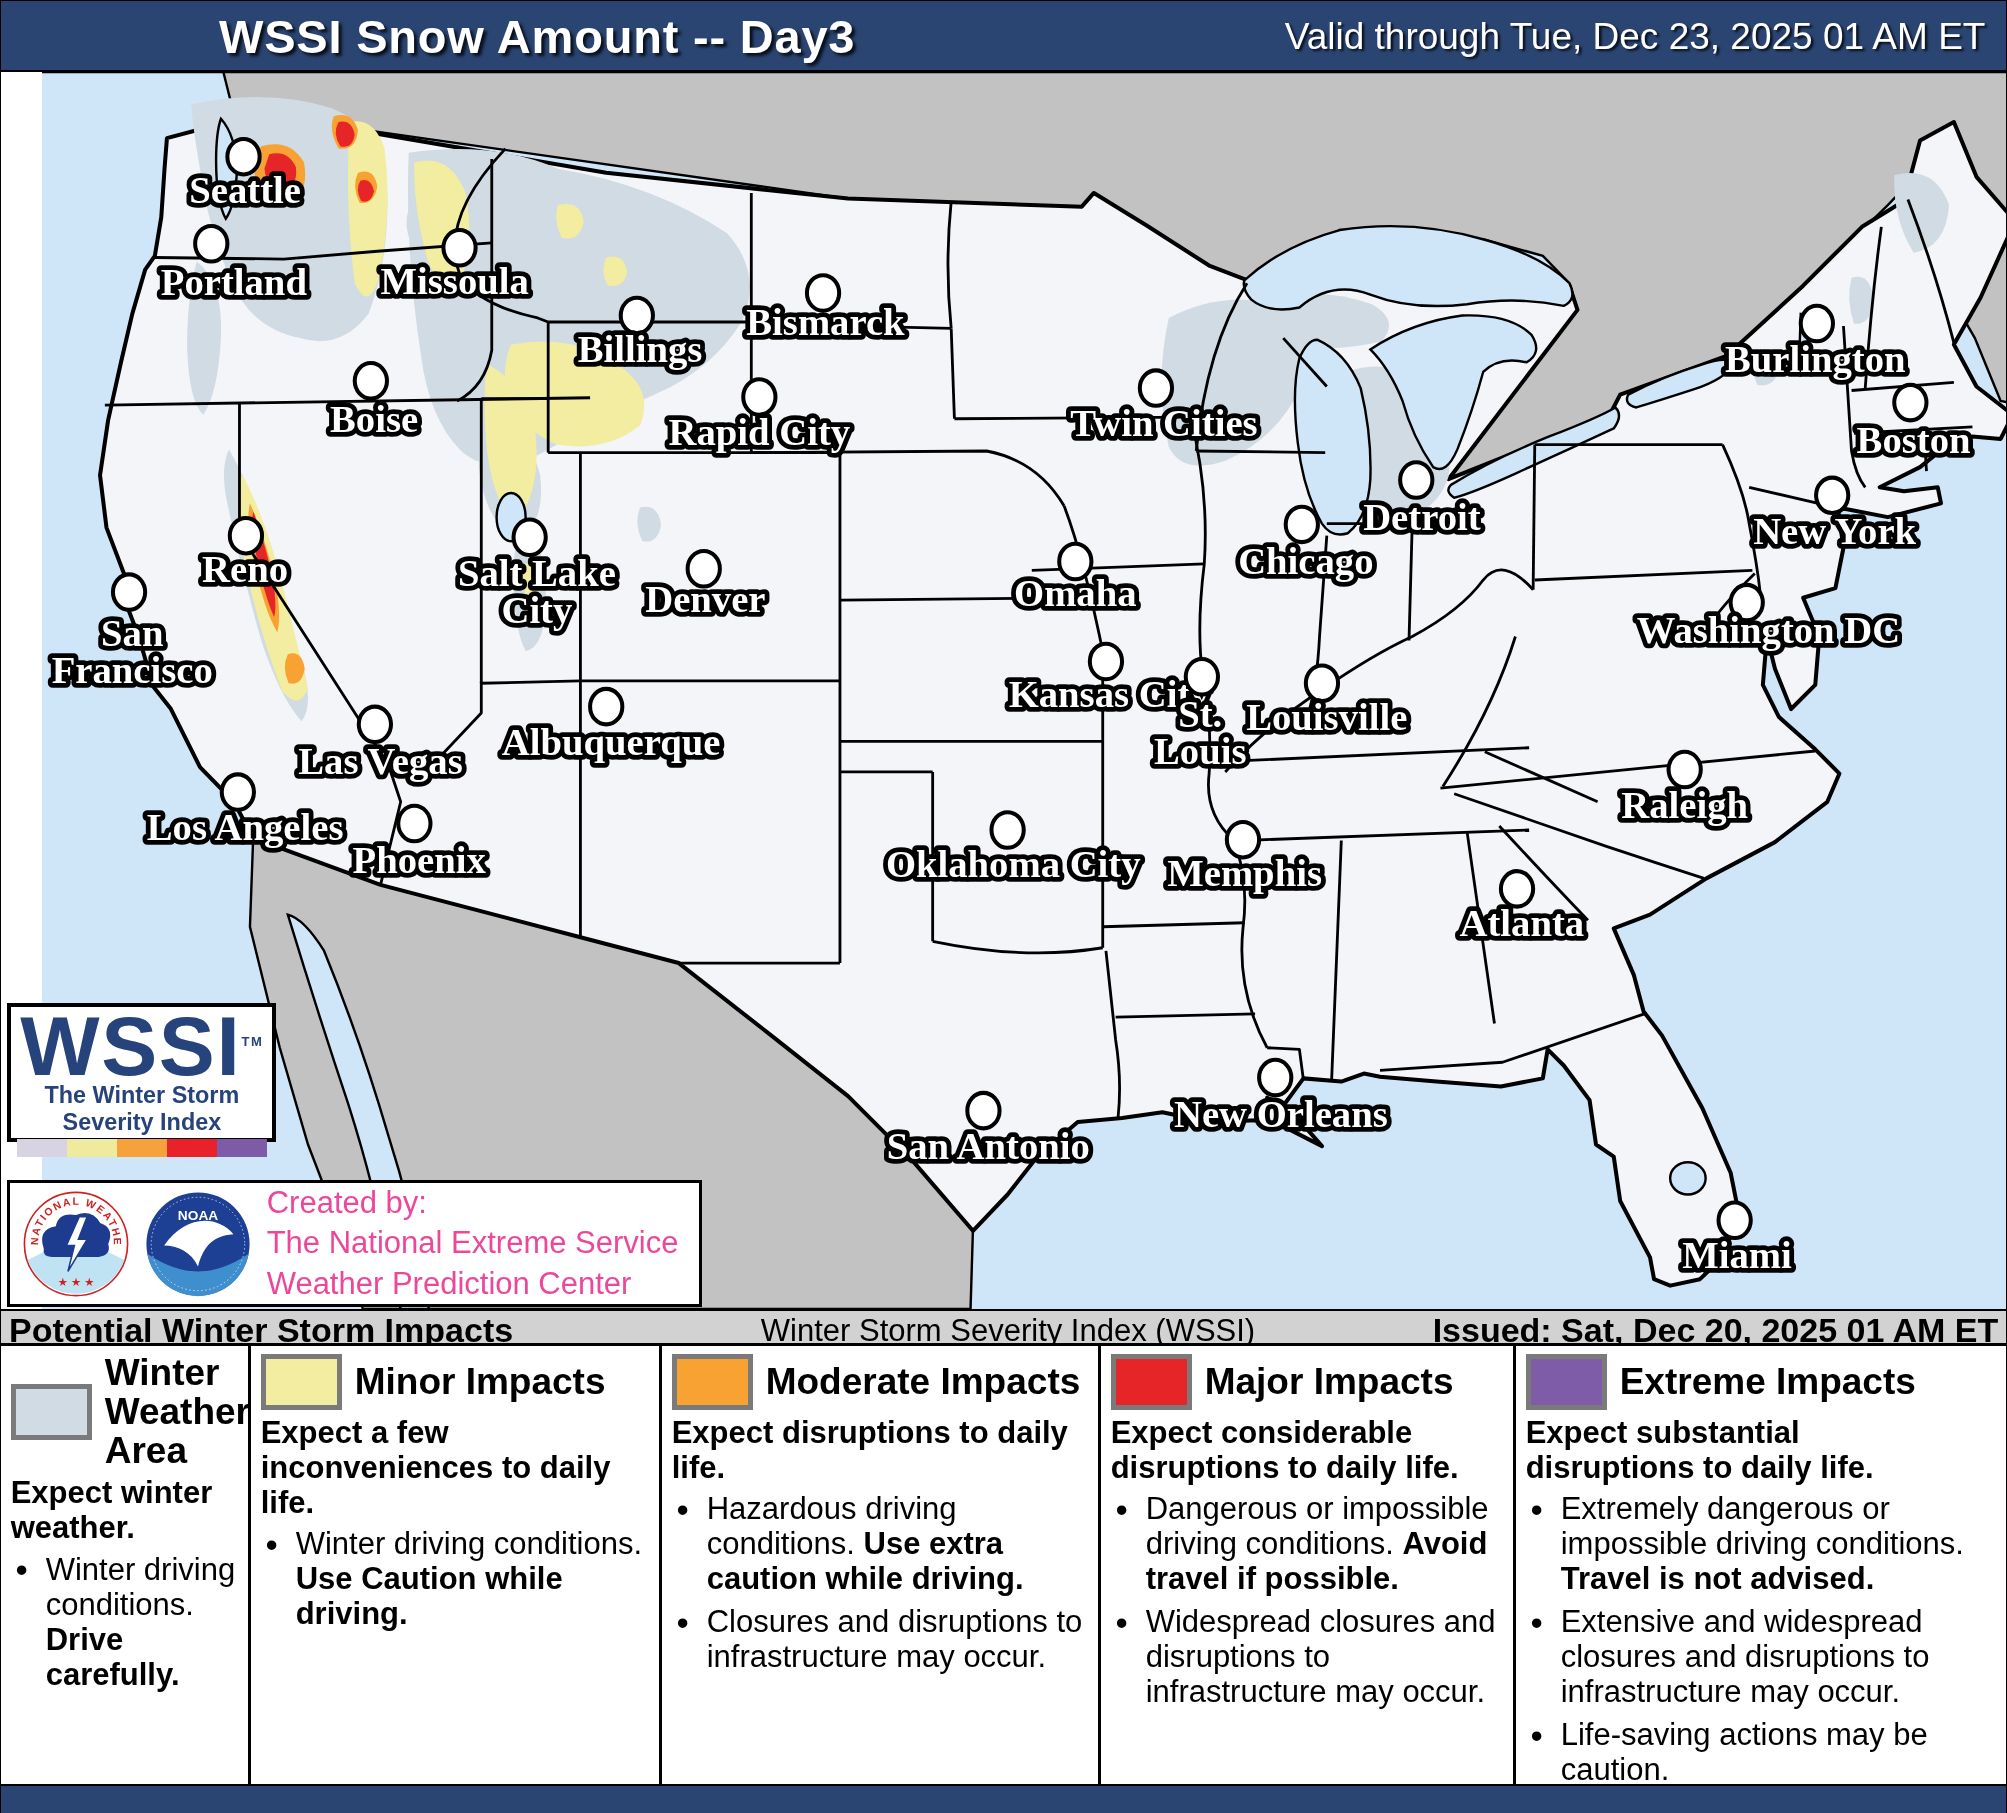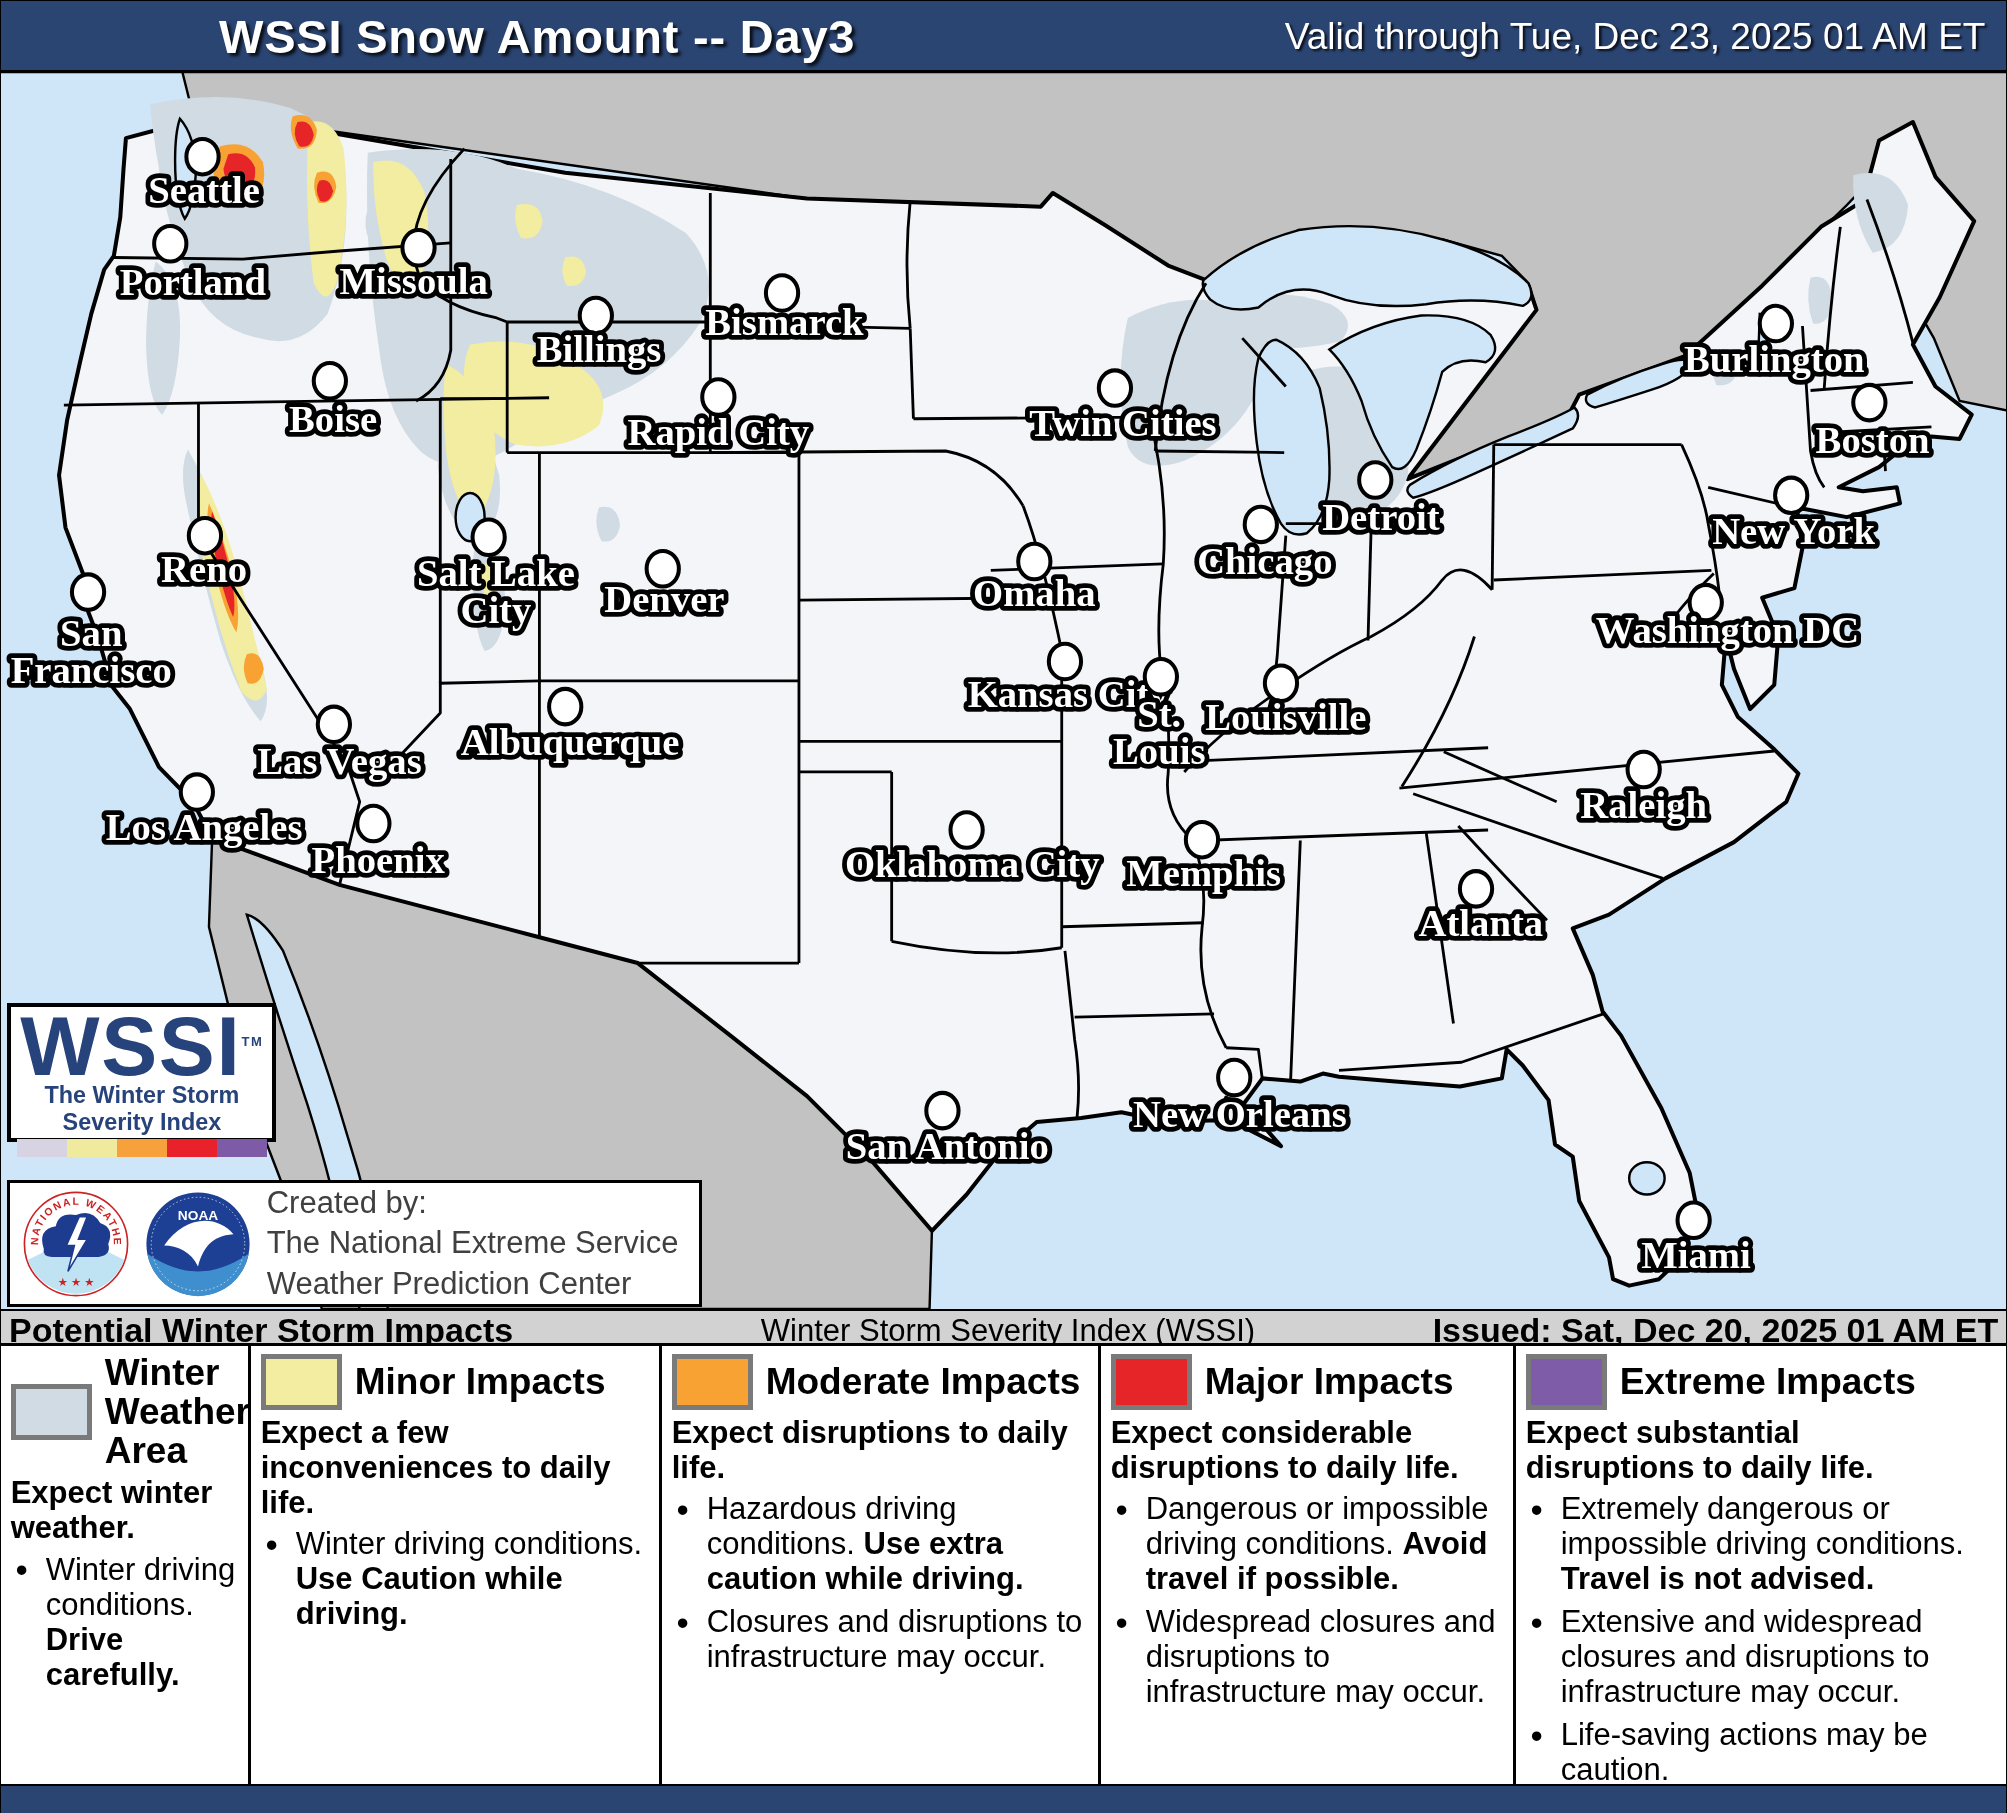--- a/index.html
+++ b/index.html
@@ -6,21 +6,21 @@
   .page{position:relative;width:2007px;height:1814px;background:#fff;overflow:hidden;
         font-family:"Liberation Sans",sans-serif;border:1.6px solid #000;box-sizing:border-box;}
   
   .header{position:absolute;left:0;top:0;width:2007px;height:71px;background:#2b4573;
           border-bottom:2.4px solid #000;box-sizing:border-box;}
   .header .title{position:absolute;left:218px;top:8px;font-size:47px;font-weight:bold;color:#fff;
           text-shadow:3.2px 3.2px 3.2px rgba(0,0,0,.8);letter-spacing:0.8px;}
   .header .valid{position:absolute;right:22.6px;top:14.5px;font-size:37px;color:#fff;
           text-shadow:2.4px 2.4px 2.4px rgba(0,0,0,.8);}
   
-  .mapwrap{position:absolute;left:0;top:71px;width:1647px;height:1237px;}
+  .mapwrap{position:absolute;left:0;top:71px;width:1647px;height:1237px;padding-left:41px;}
   svg.map{display:block;width:2007px;height:1237px;}
   .ocean{fill:#cfe6f8;}
   .foreign{fill:#c2c2c2;stroke:#000;stroke-width:3;}
   .usa{fill:#f3f5f8;stroke:#000;stroke-width:5;stroke-linejoin:round;}
   .ww{fill:#d0dbe4;stroke:none;}
   .mi{fill:#f2eda0;stroke:none;}
   .mo{fill:#f7a233;stroke:none;}
   .ma{fill:#e62529;stroke:none;}
   .lake{fill:#cfe6f8;stroke:#000;stroke-width:3;}
   .state{fill:none;stroke:#000;stroke-width:3.5;stroke-linejoin:round;}
@@ -32,21 +32,21 @@
   .wssibox{position:absolute;left:6.4px;top:1002px;width:269px;height:139px;background:#fff;
            border:4.8px solid #000;box-sizing:border-box;text-align:center;}
   .wssibox .big{font-size:84px;font-weight:bold;color:#27437b;line-height:.95;letter-spacing:1.6px;}
   .wssibox .tm{font-size:13px;color:#27437b;vertical-align:super;}
   .wssibox .sub{font-size:23.4px;font-weight:bold;color:#27437b;margin-top:-4.8px;}
   .stripe{display:flex;width:96%;height:18px;margin:3.2px auto 0 auto;}
   .stripe div{flex:1;}
   
   .credit{position:absolute;left:6.4px;top:1179px;width:695px;height:127px;background:#fff;
           border:3.2px solid #000;box-sizing:border-box;display:flex;align-items:center;gap:14.5px;padding-left:11.3px;}
-  .credit .txt{font-size:31px;color:#404040;line-height:1.3;}
+  .credit .txt{font-size:31px;color:#ec4899;line-height:1.3;}
   
   .issuedbar{position:absolute;left:0;top:1308px;width:2007px;height:37px;background:#d2d2d2;
              border-top:2.4px solid #000;border-bottom:3.2px solid #000;box-sizing:border-box;}
   .issuedbar .l{position:absolute;left:8px;top:0px;font-size:34px;font-weight:bold;color:#000;}
   .issuedbar .c{position:absolute;left:725px;width:564px;text-align:center;top:1.6px;font-size:31px;color:#000;}
   .issuedbar .r{position:absolute;right:9.7px;top:0px;font-size:34px;font-weight:bold;color:#000;}
   
   .legend{position:absolute;left:0;top:1345px;width:2007px;height:439px;display:flex;background:#fff;}
   .lcol{box-sizing:border-box;border-right:3.2px solid #000;padding:8px 9.7px 4.8px 9.7px;}
   .lcol:last-child{border-right:none;}

